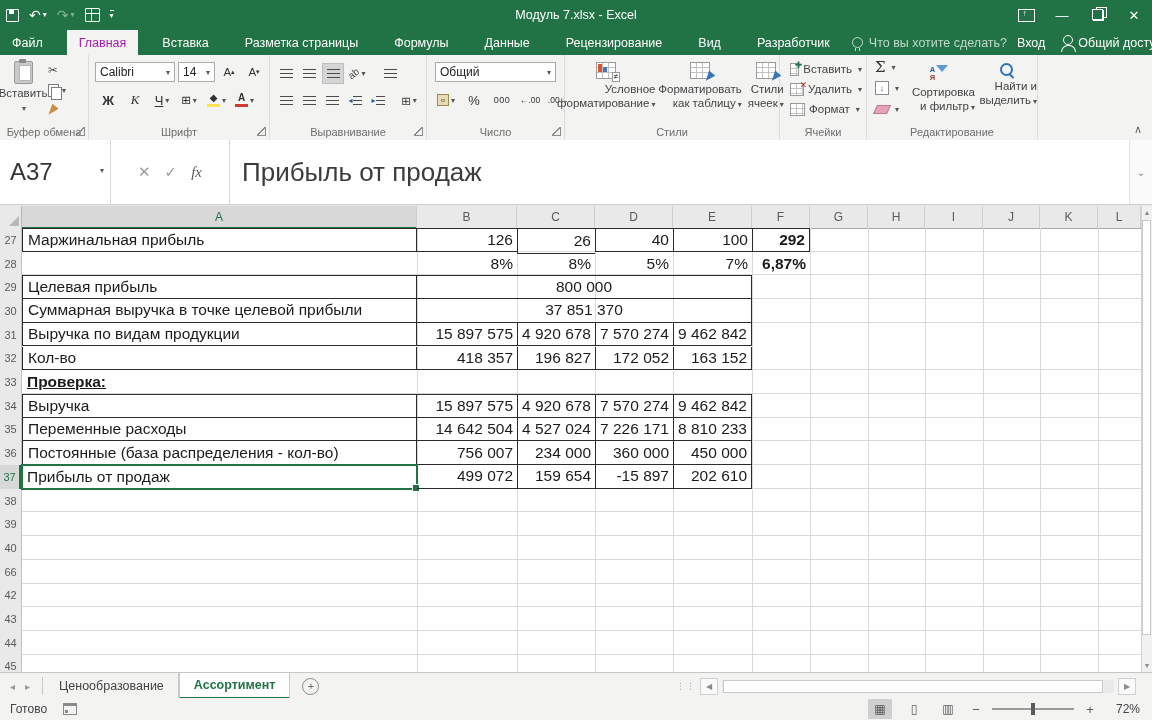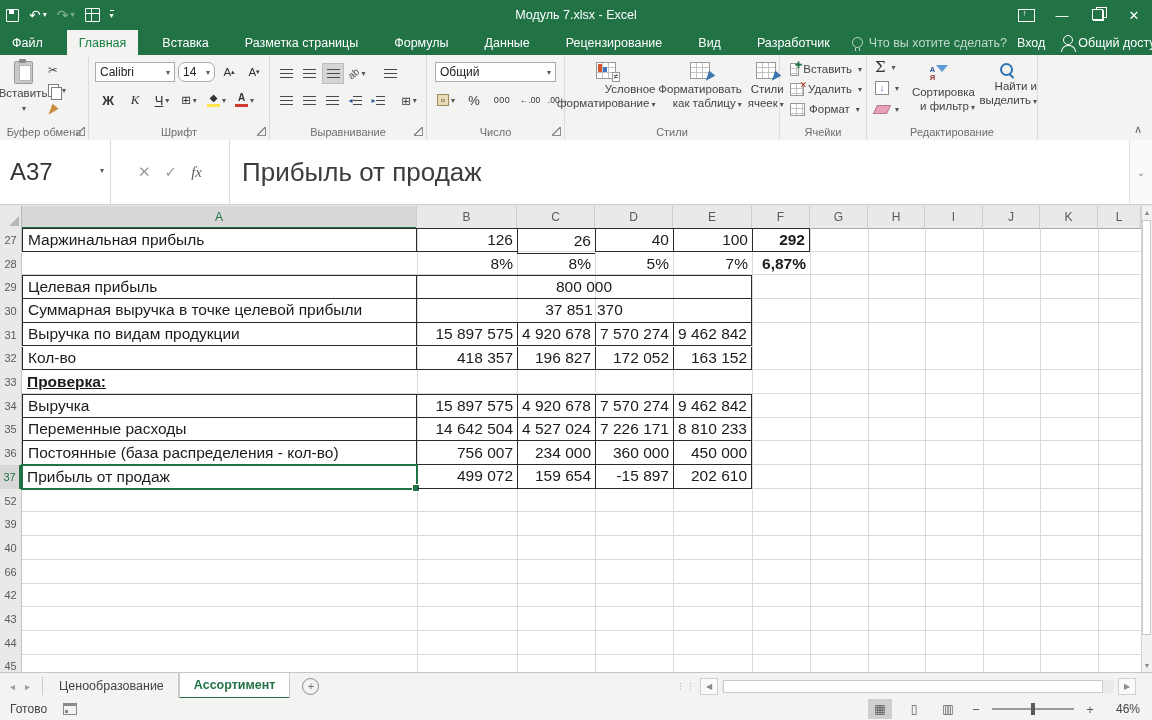--- a/index.html
+++ b/index.html
@@ -26,21 +26,21 @@
   .rdo{width:15px;height:11px;border:1.2px solid #fff;position:relative;}
   .rdo:after{content:"↑";position:absolute;left:4px;top:-1px;font-size:8px;}
   .rest{width:9px;height:9px;border:1.2px solid #fff;position:relative;background:#217346;}
   .rest:before{content:"";position:absolute;left:2px;top:-4px;width:9px;height:9px;border:1.2px solid #fff;}
   .rest:after{content:"";position:absolute;left:-1.2px;top:-1.2px;width:9px;height:9px;border:1.2px solid #fff;background:#217346;}
 
   
   .tabrow{position:absolute;top:30px;left:0;right:0;height:25px;background:#217346;display:flex;align-items:stretch;color:#fff;font-size:12.5px;}
   .rtabs{display:flex;align-items:stretch;gap:12px;}
   .rtab{padding:0 12px;display:flex;align-items:center;cursor:default;white-space:nowrap;}
-  .rtab.active{background:#f3f3f2;color:#15803d;font-weight:400;}
+  .rtab.active{background:#f3f3f2;color:#a21caf;font-weight:400;}
   .tellme{display:flex;align-items:center;gap:6px;color:#bfd9cb;padding:0 10px;white-space:nowrap;}
   .bulb{width:9px;height:9px;border:1.3px solid #bfd9cb;border-radius:50%;position:relative;display:inline-block;}
   .bulb:after{content:"";position:absolute;left:2px;bottom:-4px;width:3px;height:3px;border-left:1.3px solid #bfd9cb;border-right:1.3px solid #bfd9cb;}
   .tr-right{margin-left:auto;display:flex;align-items:center;gap:18px;white-space:nowrap;}
   .person{width:8px;height:8px;border:1.3px solid #fff;border-radius:50%;position:relative;display:inline-block;margin-right:5px;top:-2px;}
   .person:after{content:"";position:absolute;left:-3px;top:9px;width:13px;height:6px;border:1.3px solid #fff;border-bottom:none;border-radius:7px 7px 0 0;}
 
   
   .ribbon{position:absolute;top:55px;left:0;right:0;height:85px;background:#f3f3f2;border-bottom:1px solid #d5d5d5;display:flex;font-size:11.5px;color:#444;}
   .grp{position:relative;border-right:1px solid #dcdcdc;flex:0 0 auto;}
@@ -224,21 +224,21 @@
       <div class="glabel">Буфер обмена</div>
       <span class="launch"></span>
     </div>
 
     <div class="grp" style="width:180px;">
       <div style="display:flex;align-items:center;gap:3px;padding:7px 4px 0 6px;">
         <div class="combo" style="width:88px;">
             <span>Calibri</span>
             <span class="dd">▾</span>
           </div>
-        <div class="combo" style="width:34px;border-radius:7px;">
+        <div class="combo" style="width:34px;">
             <span>14</span>
             <span class="dd">▾</span>
           </div>
         <span class="fbtn">A<span style="font-size:7px;vertical-align:top;">▴</span></span>
         <span class="fbtn">A<span style="font-size:7px;vertical-align:top;">▾</span></span>
       </div>
       <div style="display:flex;align-items:center;gap:5px;padding:8px 4px 0 8px;">
         <span class="fbtn bold-ж">Ж</span>
         <span class="fbtn ital-к">К</span>
         <span class="fbtn">
@@ -451,21 +451,21 @@
         <div class="rnum" style="top: 23.7px; height: 23.7px;">28</div>
         <div class="rnum" style="top: 47.4px; height: 23.7px;">29</div>
         <div class="rnum" style="top: 71.1px; height: 23.7px;">30</div>
         <div class="rnum" style="top: 94.8px; height: 23.7px;">31</div>
         <div class="rnum" style="top: 118.5px; height: 23.7px;">32</div>
         <div class="rnum" style="top: 142.2px; height: 23.7px;">33</div>
         <div class="rnum" style="top: 165.9px; height: 23.7px;">34</div>
         <div class="rnum" style="top: 189.6px; height: 23.7px;">35</div>
         <div class="rnum" style="top: 213.3px; height: 23.7px;">36</div>
         <div class="rnum sel" style="top: 237px; height: 23.7px;">37</div>
-        <div class="rnum" style="top: 260.7px; height: 23.7px;">52</div>
+        <div class="rnum" style="top: 260.7px; height: 23.7px;">38</div>
         <div class="rnum" style="top: 284.4px; height: 23.7px;">39</div>
         <div class="rnum" style="top: 308.1px; height: 23.7px;">40</div>
         <div class="rnum" style="top: 331.8px; height: 23.7px;">66</div>
         <div class="rnum" style="top: 355.5px; height: 23.7px;">42</div>
         <div class="rnum" style="top: 379.2px; height: 23.7px;">43</div>
         <div class="rnum" style="top: 402.9px; height: 23.7px;">44</div>
         <div class="rnum" style="top: 426.6px; height: 23.7px;">45</div>
       </div>
     <div class="cellslayer" style="background-image: linear-gradient(rgb(217, 217, 217), rgb(217, 217, 217)), linear-gradient(rgb(217, 217, 217), rgb(217, 217, 217)), linear-gradient(rgb(217, 217, 217), rgb(217, 217, 217)), linear-gradient(rgb(217, 217, 217), rgb(217, 217, 217)), linear-gradient(rgb(217, 217, 217), rgb(217, 217, 217)), linear-gradient(rgb(217, 217, 217), rgb(217, 217, 217)), linear-gradient(rgb(217, 217, 217), rgb(217, 217, 217)), linear-gradient(rgb(217, 217, 217), rgb(217, 217, 217)), linear-gradient(rgb(217, 217, 217), rgb(217, 217, 217)), linear-gradient(rgb(217, 217, 217), rgb(217, 217, 217)), linear-gradient(rgb(217, 217, 217), rgb(217, 217, 217)), repeating-linear-gradient(transparent 0px, transparent 22.7px, rgb(217, 217, 217) 22.7px, rgb(217, 217, 217) 23.7px); background-position: 395px 0px, 495px 0px, 573px 0px, 651px 0px, 730px 0px, 788px 0px, 846px 0px, 903px 0px, 961px 0px, 1018px 0px, 1076px 0px, 0px 0px; background-size: 1px 100%, 1px 100%, 1px 100%, 1px 100%, 1px 100%, 1px 100%, 1px 100%, 1px 100%, 1px 100%, 1px 100%, 1px 100%, 100% 100%; background-repeat: no-repeat, no-repeat, no-repeat, no-repeat, no-repeat, no-repeat, no-repeat, no-repeat, no-repeat, no-repeat, no-repeat, no-repeat;">
         <div class="cell" style="left: 0px; top: 0px; width: 395px; height: 23.7px; justify-content: flex-start; padding: 0px 0px 0px 5px; border-width: 1px; border-style: solid; border-color: rgb(43, 43, 43);">Маржинальная прибыль</div>
@@ -553,17 +553,17 @@
     <span class="macroic"></span>
     <div class="sb-right">
       <span class="viewbtn on">▦</span>
       <span class="viewbtn">▯</span>
       <span class="viewbtn">▥</span>
       <span class="zminus">−</span>
       <span class="ztrack">
           <span class="zthumb"></span>
         </span>
       <span class="zplus">+</span>
-      <span class="zlabel">46%</span>
+      <span class="zlabel">72%</span>
     </div>
   </div>
 
 </div>
 
 </body></html>

